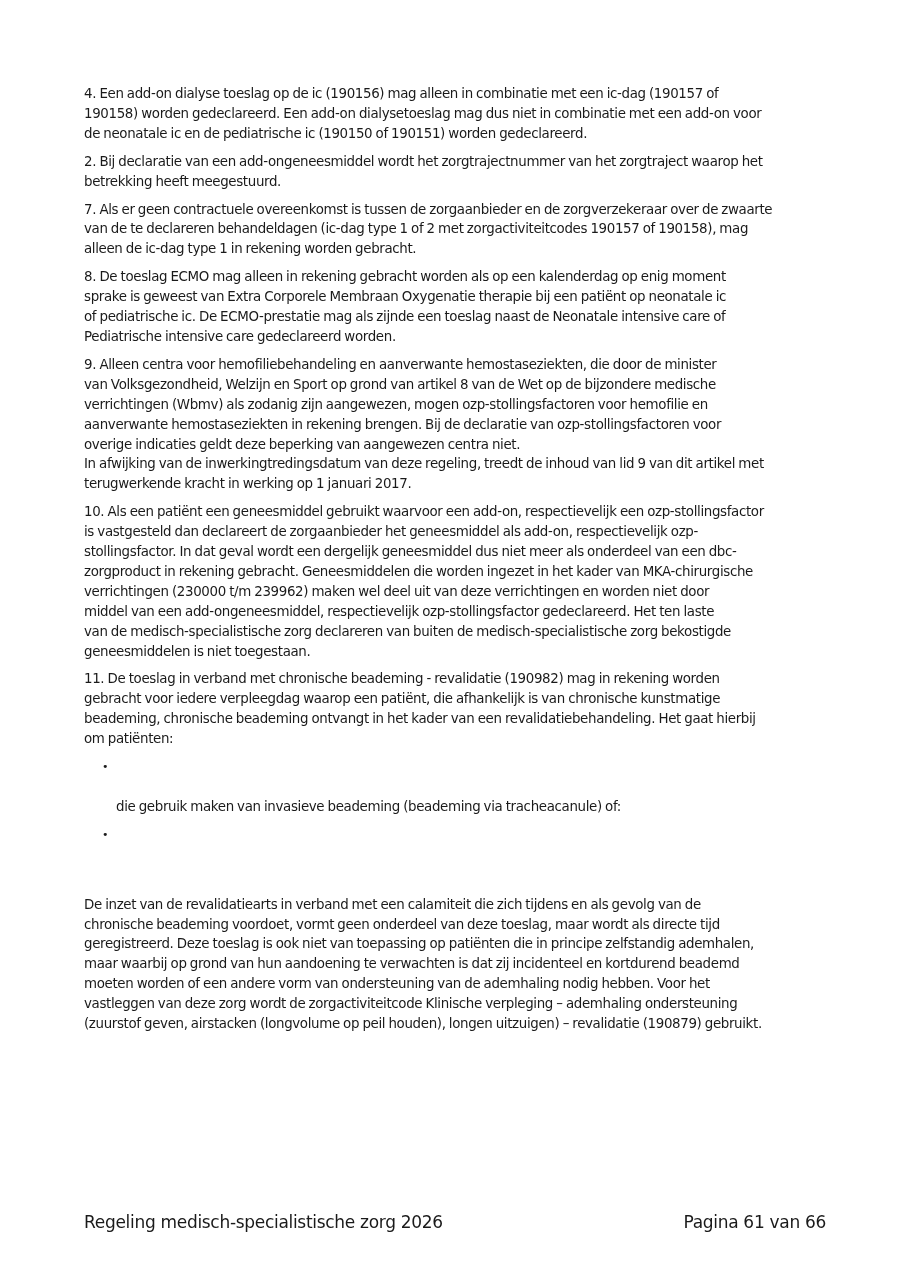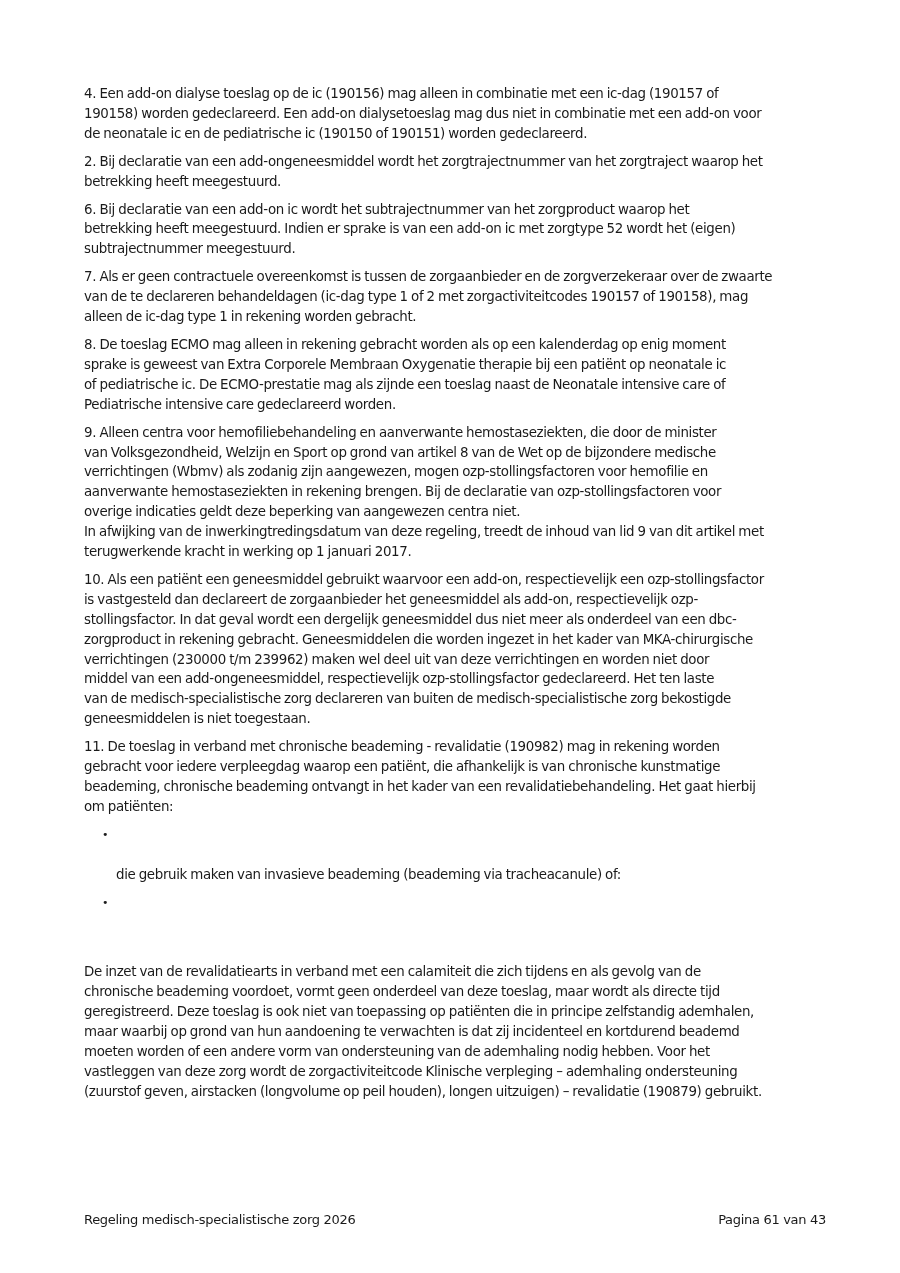--- a/index.html
+++ b/index.html
@@ -51,38 +51,35 @@
       font-size: 11px;
     }
     .gap {
       height: 22px;
     }
     .footer {
       position: absolute;
       left: 84px;
       top: 1212px;
       width: 742px;
-      font-size: 13px;
+      font-size: 17px;
       letter-spacing: -0.3px;
       display: flex;
       justify-content: space-between;
     }
   </style>
 </head>
 <body>
 
 <div class="page">
   <p class="para">4. Een add-on dialyse toeslag op de ic (190156) mag alleen in combinatie met een ic-dag (190157 of
 190158) worden gedeclareerd. Een add-on dialysetoeslag mag dus niet in combinatie met een add-on voor
 de neonatale ic en de pediatrische ic (190150 of 190151) worden gedeclareerd.</p>
   <p class="para">2. Bij declaratie van een add-ongeneesmiddel wordt het zorgtrajectnummer van het zorgtraject waarop het
 betrekking heeft meegestuurd.</p>
-  <p class="para">6. Bij declaratie van een add-on ic wordt het subtrajectnummer van het zorgproduct waarop het
-betrekking heeft meegestuurd. Indien er sprake is van een add-on ic met zorgtype 52 wordt het (eigen)
-subtrajectnummer meegestuurd.</p>
   <p class="para">7. Als er geen contractuele overeenkomst is tussen de zorgaanbieder en de zorgverzekeraar over de zwaarte
 van de te declareren behandeldagen (ic-dag type 1 of 2 met zorgactiviteitcodes 190157 of 190158), mag
 alleen de ic-dag type 1 in rekening worden gebracht.</p>
   <p class="para">8. De toeslag ECMO mag alleen in rekening gebracht worden als op een kalenderdag op enig moment
 sprake is geweest van Extra Corporele Membraan Oxygenatie therapie bij een patiënt op neonatale ic
 of pediatrische ic. De ECMO-prestatie mag als zijnde een toeslag naast de Neonatale intensive care of
 Pediatrische intensive care gedeclareerd worden.</p>
   <p class="para">9. Alleen centra voor hemofiliebehandeling en aanverwante hemostaseziekten, die door de minister
 van Volksgezondheid, Welzijn en Sport op grond van artikel 8 van de Wet op de bijzondere medische
 verrichtingen (Wbmv) als zodanig zijn aangewezen, mogen ozp-stollingsfactoren voor hemofilie en
@@ -119,14 +116,14 @@
 chronische beademing voordoet, vormt geen onderdeel van deze toeslag, maar wordt als directe tijd
 geregistreerd. Deze toeslag is ook niet van toepassing op patiënten die in principe zelfstandig ademhalen,
 maar waarbij op grond van hun aandoening te verwachten is dat zij incidenteel en kortdurend beademd
 moeten worden of een andere vorm van ondersteuning van de ademhaling nodig hebben. Voor het
 vastleggen van deze zorg wordt de zorgactiviteitcode Klinische verpleging – ademhaling ondersteuning
 (zuurstof geven, airstacken (longvolume op peil houden), longen uitzuigen) – revalidatie (190879) gebruikt.</p>
 </div>
 
 <div class="footer">
   <span>Regeling medisch-specialistische zorg 2026</span>
-  <span>Pagina 61 van 43</span>
+  <span>Pagina 61 van 66</span>
 </div>
 
 </body></html>

